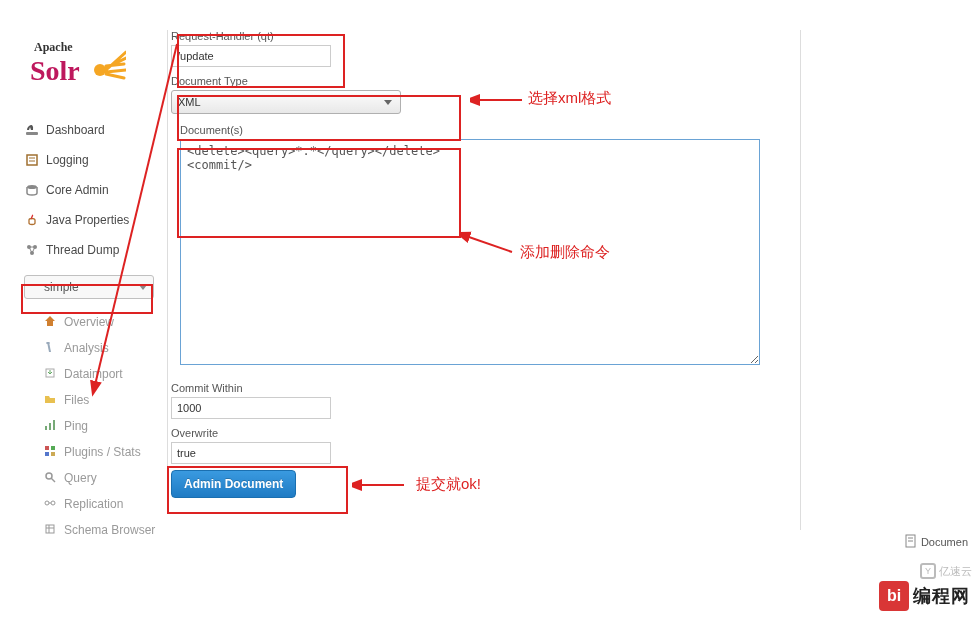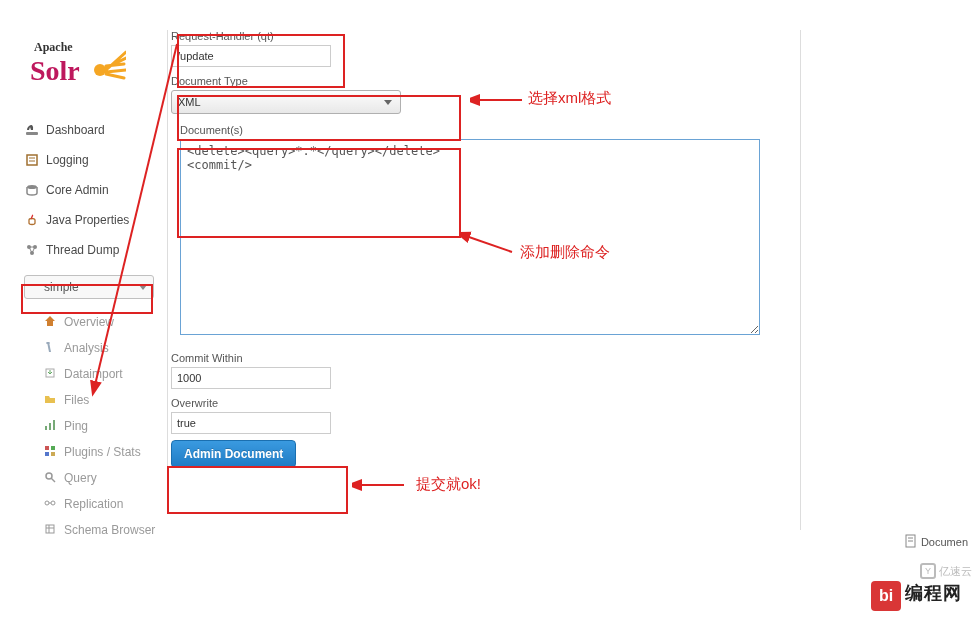--- a/index.html
+++ b/index.html
@@ -16,29 +16,29 @@
 .core-select::after { content: ''; position: absolute; right: 6px; top: 9px; border-left: 4px solid transparent; border-right: 4px solid transparent; border-top: 5px solid #888; }
 .sub-nav { margin-left: 14px; }
 .sub-item { display: flex; align-items: center; padding: 6px 0 6px 30px; color: #9a9a9a; cursor: pointer; }
 .sub-item.active { background: #e0e0e0; color: #333; border-left: 3px solid #888; padding-left: 27px; }
 .sub-item .ico { width: 14px; height: 14px; margin-right: 6px; }
 .main { position: absolute; left: 167px; top: 30px; width: 620px; border-left: 1px solid #ddd; padding-left: 3px; }
 .field-label { font-size: 11px; color: #555; margin-bottom: 3px; }
 .text-input { width: 160px; height: 22px; border: 1px solid #ccc; padding: 0 5px; font-size: 11px; background: #fff; color: #333; }
 .select-input { width: 230px; height: 24px; border: 1px solid #b0b0b0; border-radius: 3px; background: linear-gradient(#fdfdfd,#e8e8e8); padding: 0 24px 0 6px; font-size: 11px; color: #333; display: flex; align-items: center; position: relative; }
 .select-input::after { content: ''; position: absolute; right: 8px; top: 9px; border-left: 4px solid transparent; border-right: 4px solid transparent; border-top: 5px solid #666; }
-.textarea-input { width: 580px; height: 196px; border: 1px solid #6aa3d5; padding: 4px 6px; font-family: monospace; font-size: 12px; color: #555; resize: both; background: #fff; outline: none; }
+.textarea-input { width: 580px; height: 226px; border: 1px solid #6aa3d5; padding: 4px 6px; font-family: monospace; font-size: 12px; color: #555; resize: both; background: #fff; outline: none; }
 .submit-btn { background: linear-gradient(#3a9ae0,#1f7bc4); color: #fff; border: 1px solid #1a6fb0; border-radius: 4px; padding: 6px 12px; font-size: 12px; cursor: pointer; font-weight: bold; text-shadow: 0 -1px 0 rgba(0,0,0,.2); }
 .redbox { position: absolute; border: 2px solid #d22; pointer-events: none; }
 .annotation { position: absolute; color: #d22; font-size: 15px; font-family: "Microsoft YaHei", sans-serif; pointer-events: none; }
 .arrow { position: absolute; pointer-events: none; }
 .right-border { position: absolute; left: 800px; top: 30px; width: 1px; height: 500px; background: #ddd; }
 .footer-link { position: absolute; right: 10px; top: 534px; color: #555; font-size: 11px; display: flex; align-items: center; }
 .footer-link .ico { margin-right: 4px; }
-.bcw-logo { position: absolute; right: 16px; bottom: 16px; display: flex; align-items: flex-start; }
+.bcw-logo { position: absolute; right: 8px; bottom: 16px; display: flex; align-items: center; }
 .bcw-sq { width: 30px; height: 30px; background: #d93636; color: #fff; font-weight: bold; font-size: 16px; display: flex; align-items: center; justify-content: center; border-radius: 4px; }
 .bcw-txt { font-size: 18px; font-weight: bold; color: #222; margin-left: 4px; letter-spacing: 1px; }
 .yzy { position: absolute; right: 6px; bottom: 48px; color: #bbb; font-size: 11px; display: flex; align-items: center; }
 .yzy-circ { width: 16px; height: 16px; border: 2px solid #bbb; border-radius: 3px; margin-right: 3px; display: flex; align-items: center; justify-content: center; font-size: 9px; }
 </style>
 </head>
 <body>
 
 <div class="logo-area">
   <div class="logo-text">

